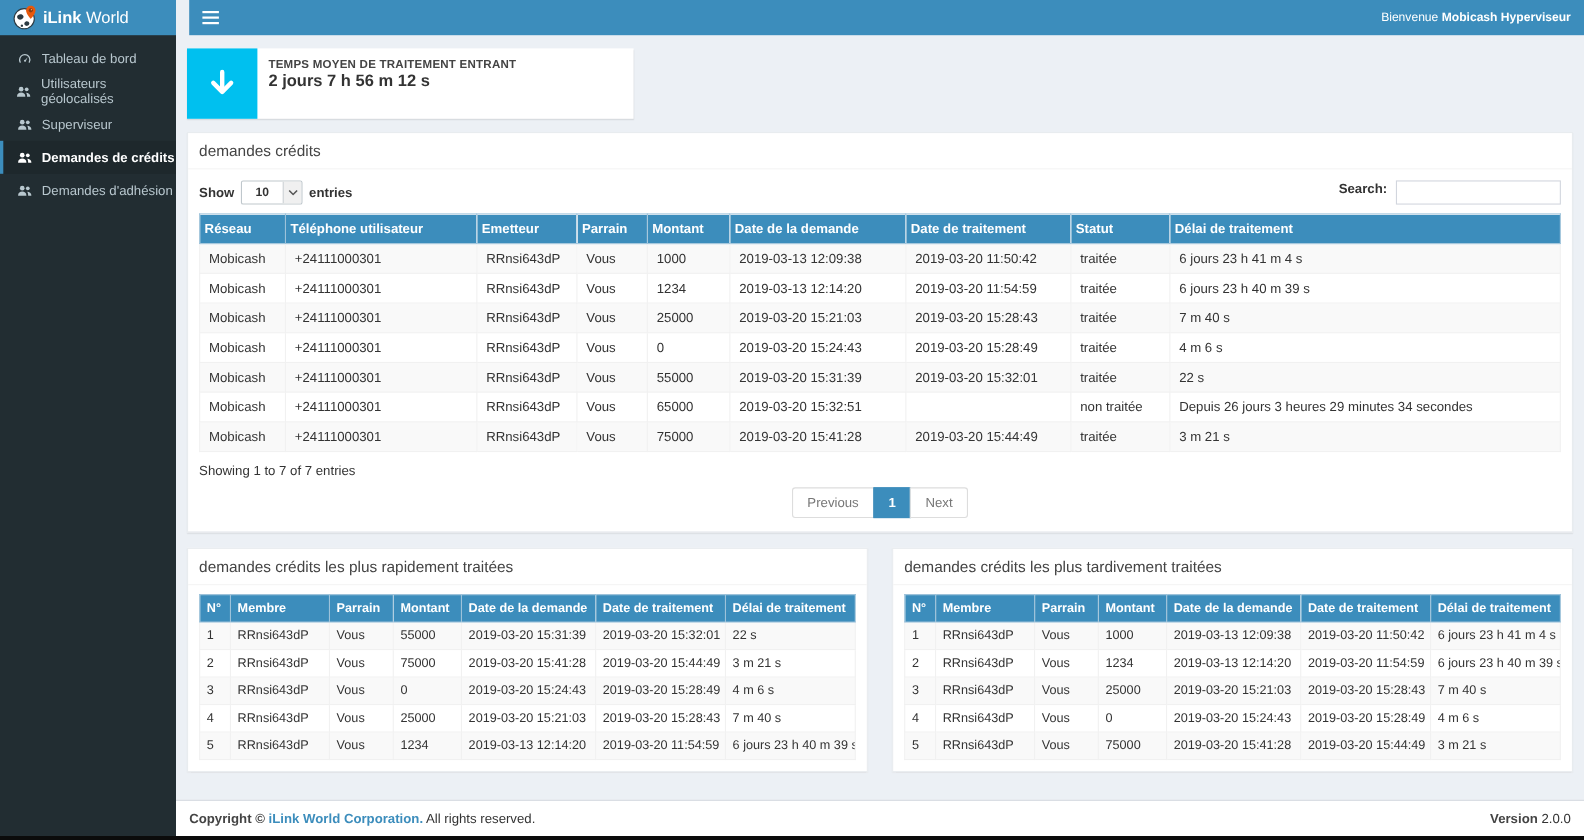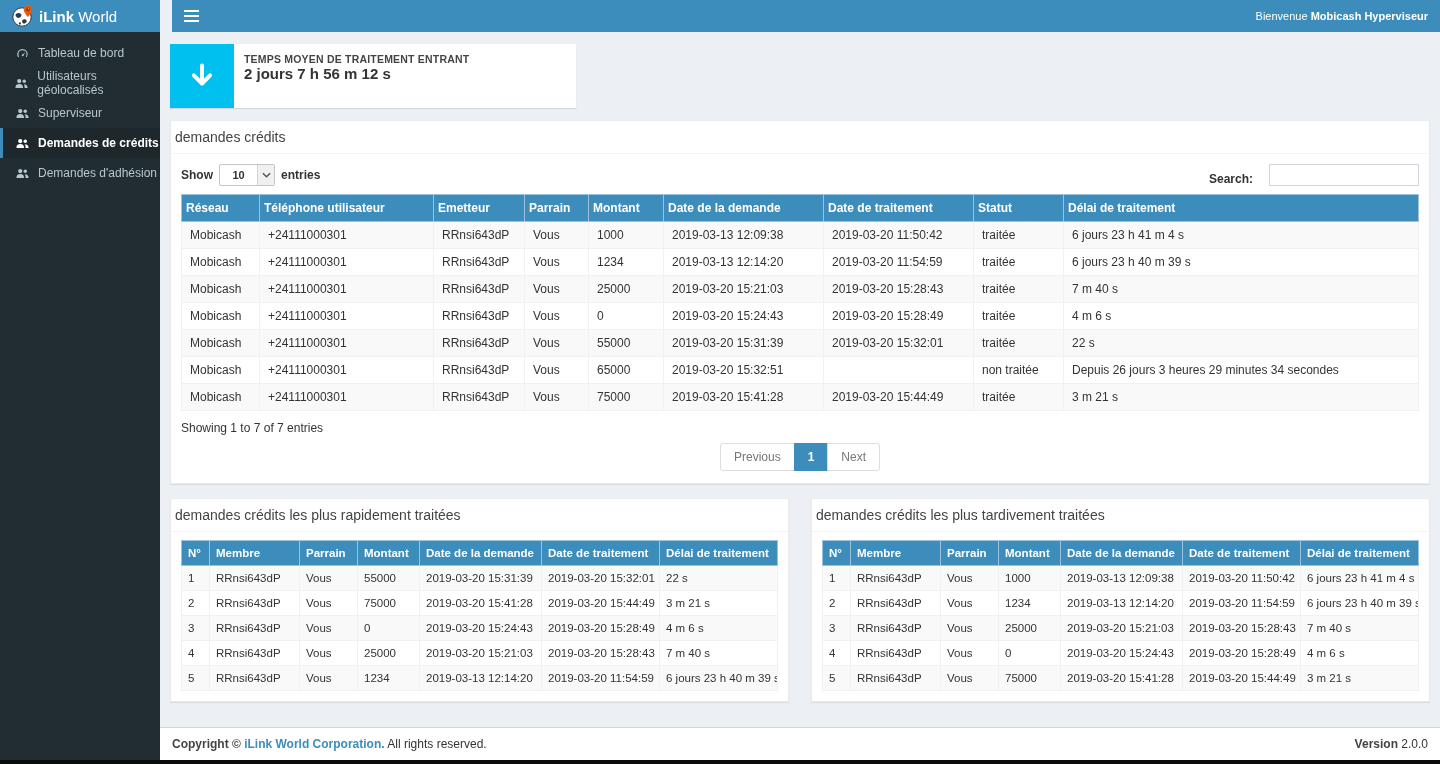--- a/index.html
+++ b/index.html
@@ -65,35 +65,35 @@
   .info-box-label { font-size: 10.5px; font-weight: bold; color: #444; text-transform: uppercase; letter-spacing: .2px; }
   .info-box-number { font-size: 15px; font-weight: bold; color: #333; margin-top: 0; }
 
   
   .box {
     background: #fff; margin-top: 12px;
     border: 1px solid #e8ecef; border-top: 1px solid #e8ecef;
     box-shadow: 0 1px 1px rgba(0,0,0,0.08);
   }
   .box-header {
-    padding: 8px 4px; font-size: 14px; color: #444;
+    padding: 8px 10px; font-size: 14px; color: #444;
     border-bottom: 1px solid #f4f4f4;
   }
   .box-body { padding: 8px 10px 10px 10px; }
 
   
   .dt-toolbar { display: flex; justify-content: space-between; align-items: center; font-size: 12px; color: #333; margin: 2px 0 8px 0; }
   .dt-length { display: flex; align-items: center; gap: 6px; font-weight: bold; }
   .dt-select {
     width: 56px; height: 22px; border: 1px solid #bfc7cc; background: #fff;
     display: inline-flex; align-items: stretch; cursor: pointer; border-radius: 2px; overflow: hidden;
   }
   .dt-select .val { flex: 1; display: flex; align-items: center; justify-content: center; font-size: 11px; font-weight: bold; }
   .dt-select .chev { width: 17px; background: #f0f0f0; border-left: 1px solid #cfd4d8; display: flex; align-items: center; justify-content: center; color: #555; }
-  .dt-search { display: flex; align-items: flex-end; gap: 16px; font-weight: bold; }
+  .dt-search { display: flex; align-items: flex-start; gap: 8px; font-weight: bold; }
   .dt-search input {
     width: 150px; height: 22px; border: 1px solid #d2d6de; background: #fff;
     font-family: inherit; font-size: 12px; padding: 0 5px; outline: none;
   }
 
   
   table.grid { width: 100%; border-collapse: collapse; table-layout: fixed; font-size: 12px; }
   table.grid th {
     background: #3c8dbc; color: #fff; font-weight: bold; text-align: left;
     padding: 6px 4px; border: 1px solid #9dc2da; white-space: nowrap; overflow: hidden; cursor: pointer;

